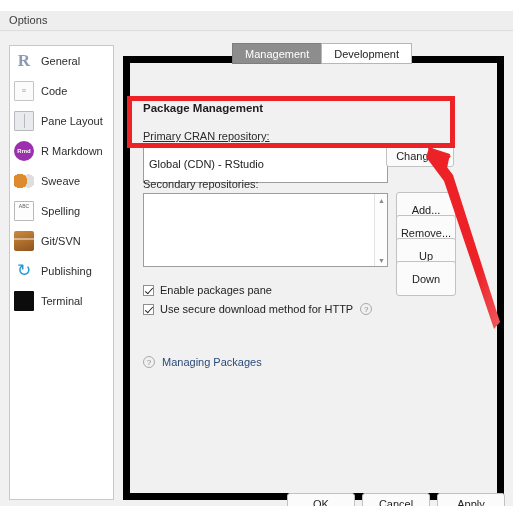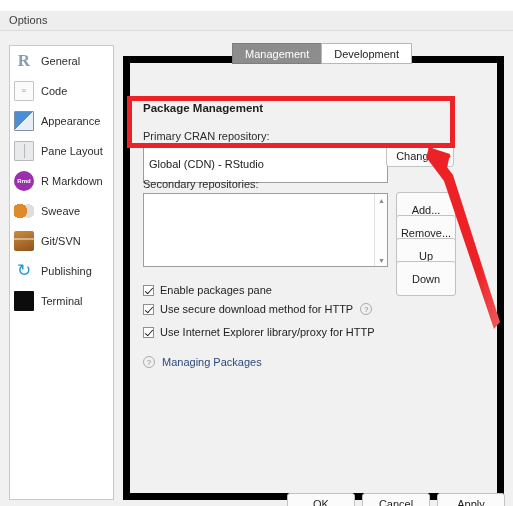--- a/index.html
+++ b/index.html
@@ -153,21 +153,21 @@
 
   .section-title {
     position: absolute; left: 13px; top: 39px;
     font-size: 11.5px; font-weight: bold; color: #1d1d1d;
   }
 
   .field-label {
     position: absolute;
     font-size: 11px; color: #2b2b2b;
   }
-  .lbl-primary { left: 13px; top: 67px; }
+  .lbl-primary { left: 13px; top: 67px; text-decoration: underline; }
   .lbl-secondary { left: 13px; top: 115px; }
 
   .text-input {
     position: absolute; left: 13px; top: 82px;
     width: 245px; height: 38px;
     background: #ffffff;
     border: 1px solid #9d9d9d;
     font-size: 11px; color: #1b1b1b;
     padding: 0 5px;
     display: flex; align-items: center;
@@ -302,41 +302,41 @@
       <div class="side-item">
         <span class="side-ico ico-general">R</span>
         <span class="side-label">General</span>
       </div>
 
       <div class="side-item">
         <span class="side-ico ico-code">≡</span>
         <span class="side-label">Code</span>
       </div>
 
-      <div class="side-item">
-        <span class="side-ico ico-appearance"></span>
-        <span class="side-label">Appearance</span>
-      </div>
 
       <div class="side-item">
         <span class="side-ico ico-pane"></span>
         <span class="side-label">Pane Layout</span>
       </div>
 
 
       <div class="side-item">
         <span class="side-ico ico-rmd">Rmd</span>
         <span class="side-label">R Markdown</span>
       </div>
 
       <div class="side-item">
         <span class="side-ico ico-sweave"></span>
         <span class="side-label">Sweave</span>
       </div>
 
+      <div class="side-item">
+        <span class="side-ico ico-spelling">ABC</span>
+        <span class="side-label">Spelling</span>
+      </div>
 
       <div class="side-item">
         <span class="side-ico ico-git"></span>
         <span class="side-label">Git/SVN</span>
       </div>
 
       <div class="side-item">
         <span class="side-ico ico-publishing">↻</span>
         <span class="side-label">Publishing</span>
       </div>
@@ -381,24 +381,20 @@
         <span class="checkbox checked"></span>
         <span>Enable packages pane</span>
       </div>
 
       <div class="check-row cr-2">
         <span class="checkbox checked"></span>
         <span>Use secure download method for HTTP</span>
         <span class="help-circle inline-help">?</span>
       </div>
 
-      <div class="check-row cr-3">
-        <span class="checkbox checked"></span>
-        <span>Use Internet Explorer library/proxy for HTTP</span>
-      </div>
 
       <div class="help-link-row">
         <span class="help-circle">?</span>
         <span class="help-link-text">Managing Packages</span>
       </div>
 
     </div>
 
     <div class="btn footer-btn fb-ok">OK</div>
     <div class="btn footer-btn fb-cancel">Cancel</div>

